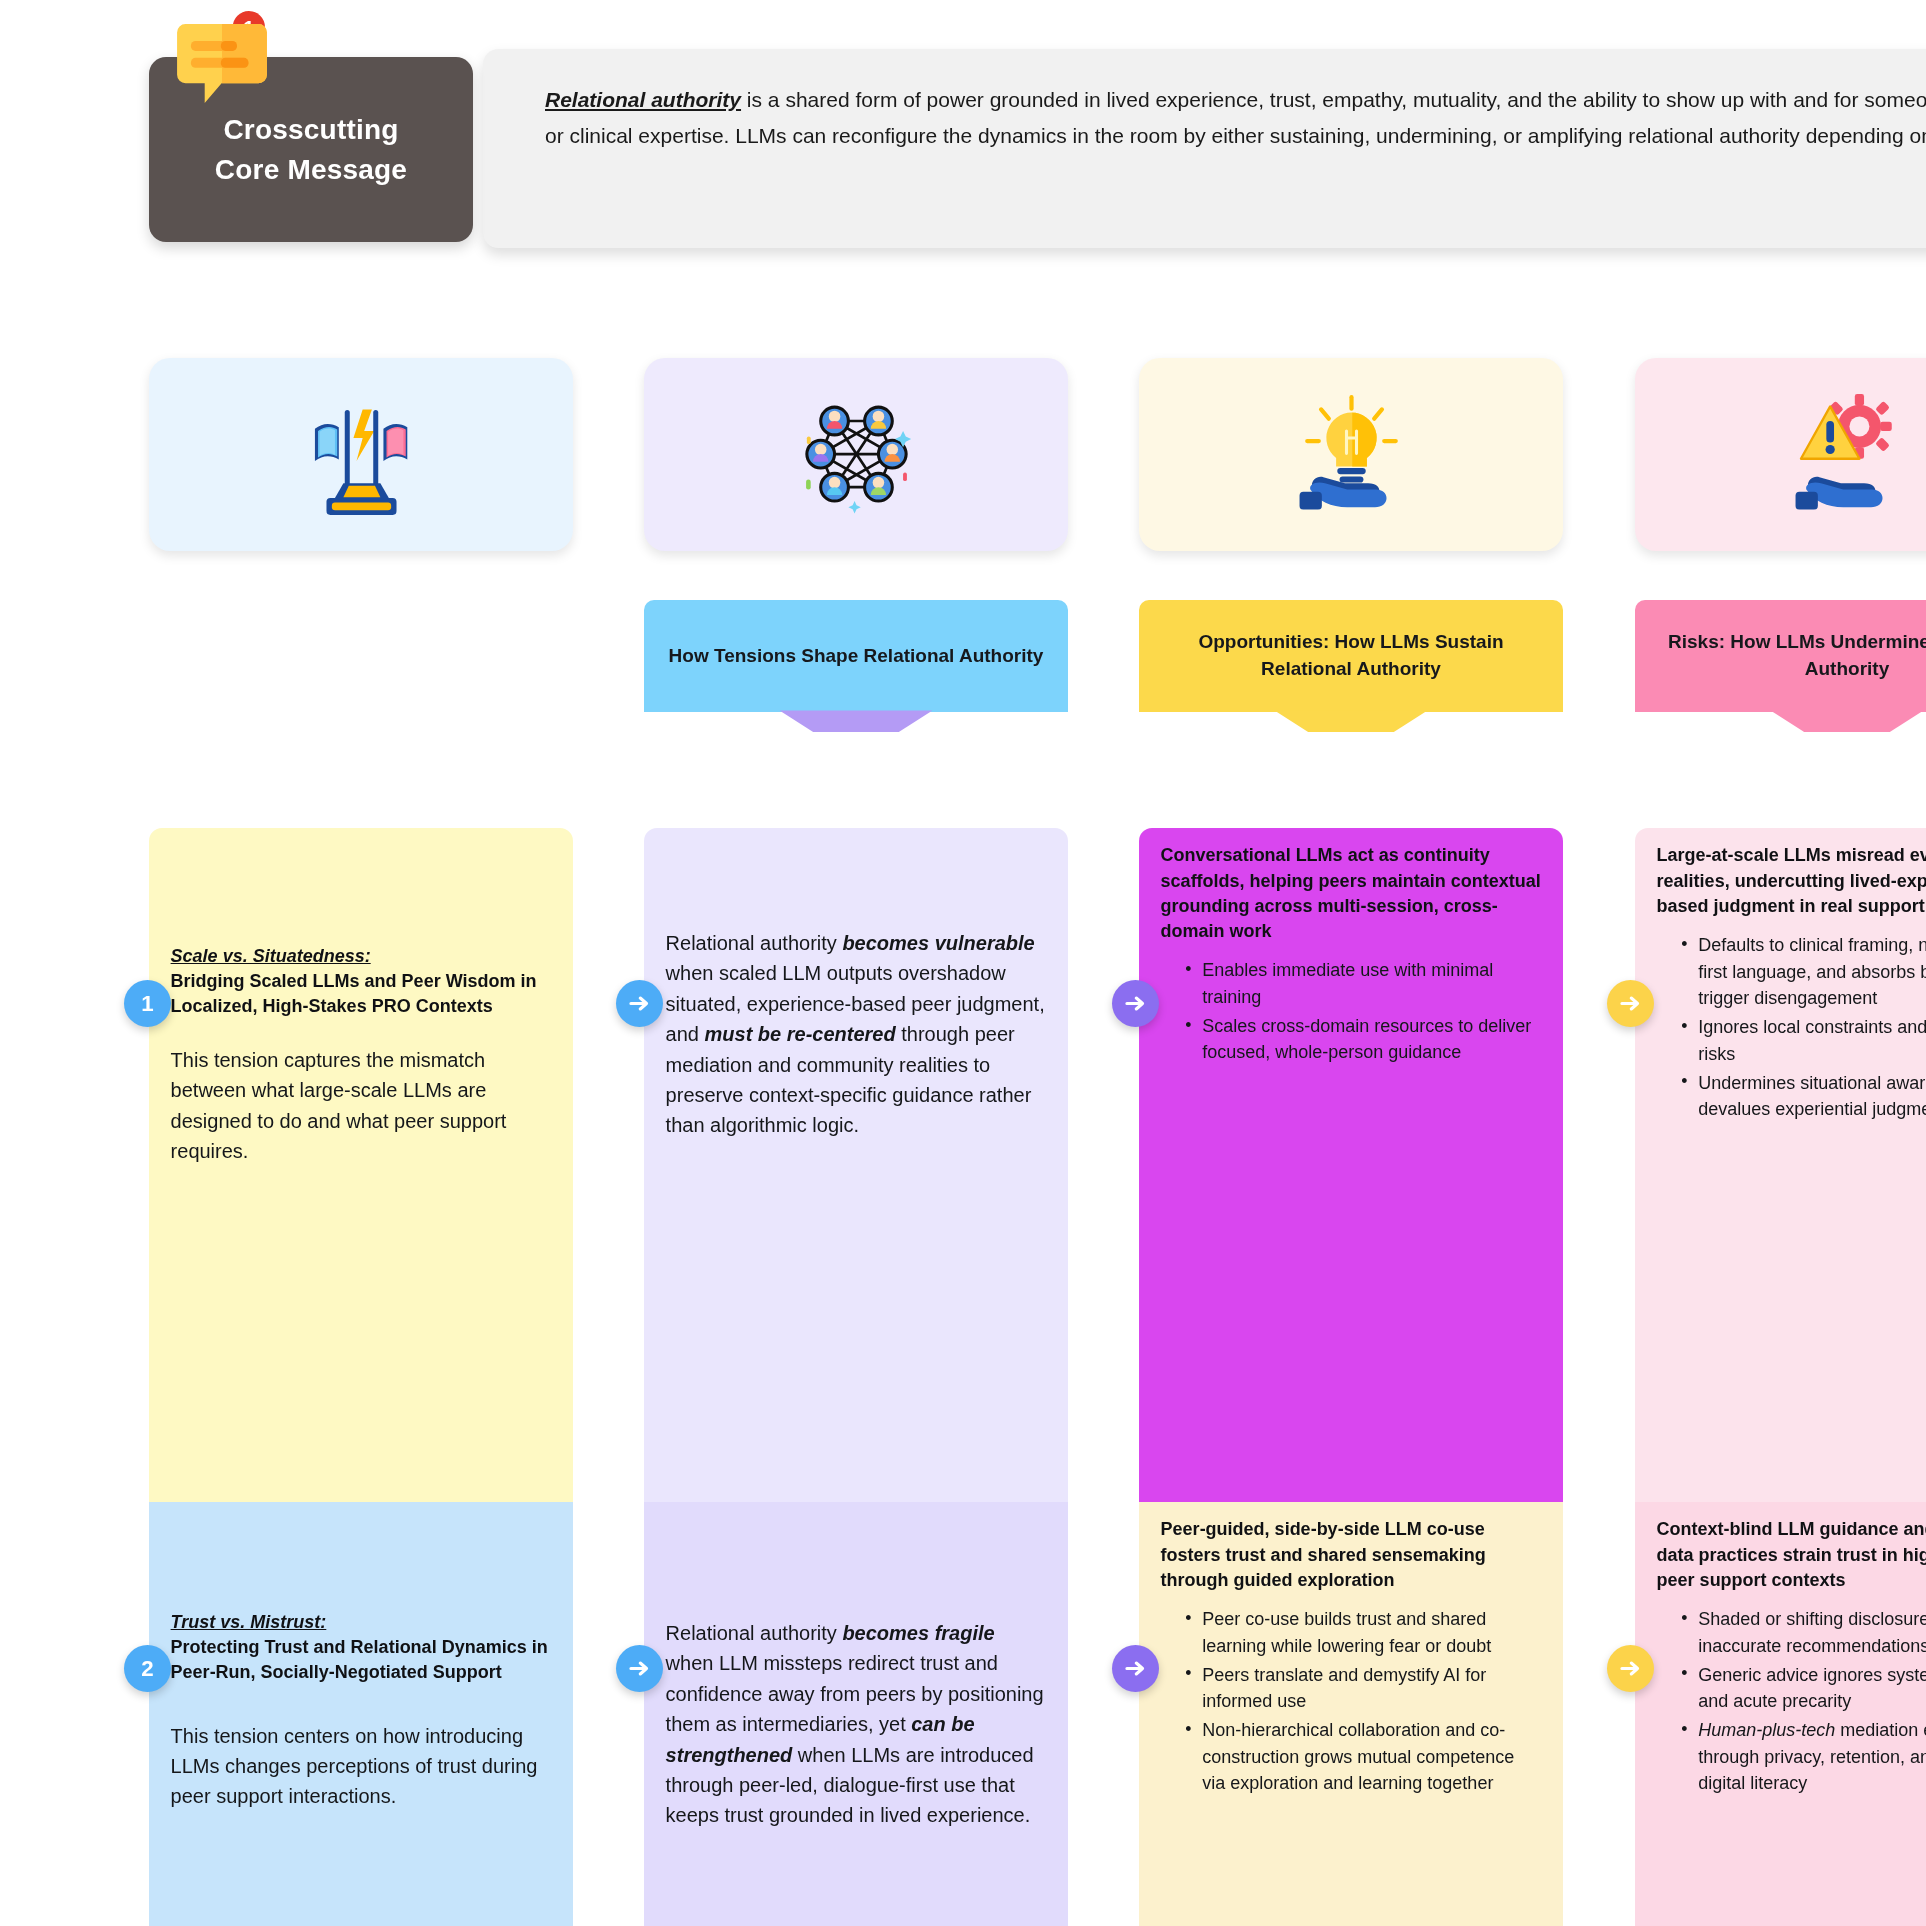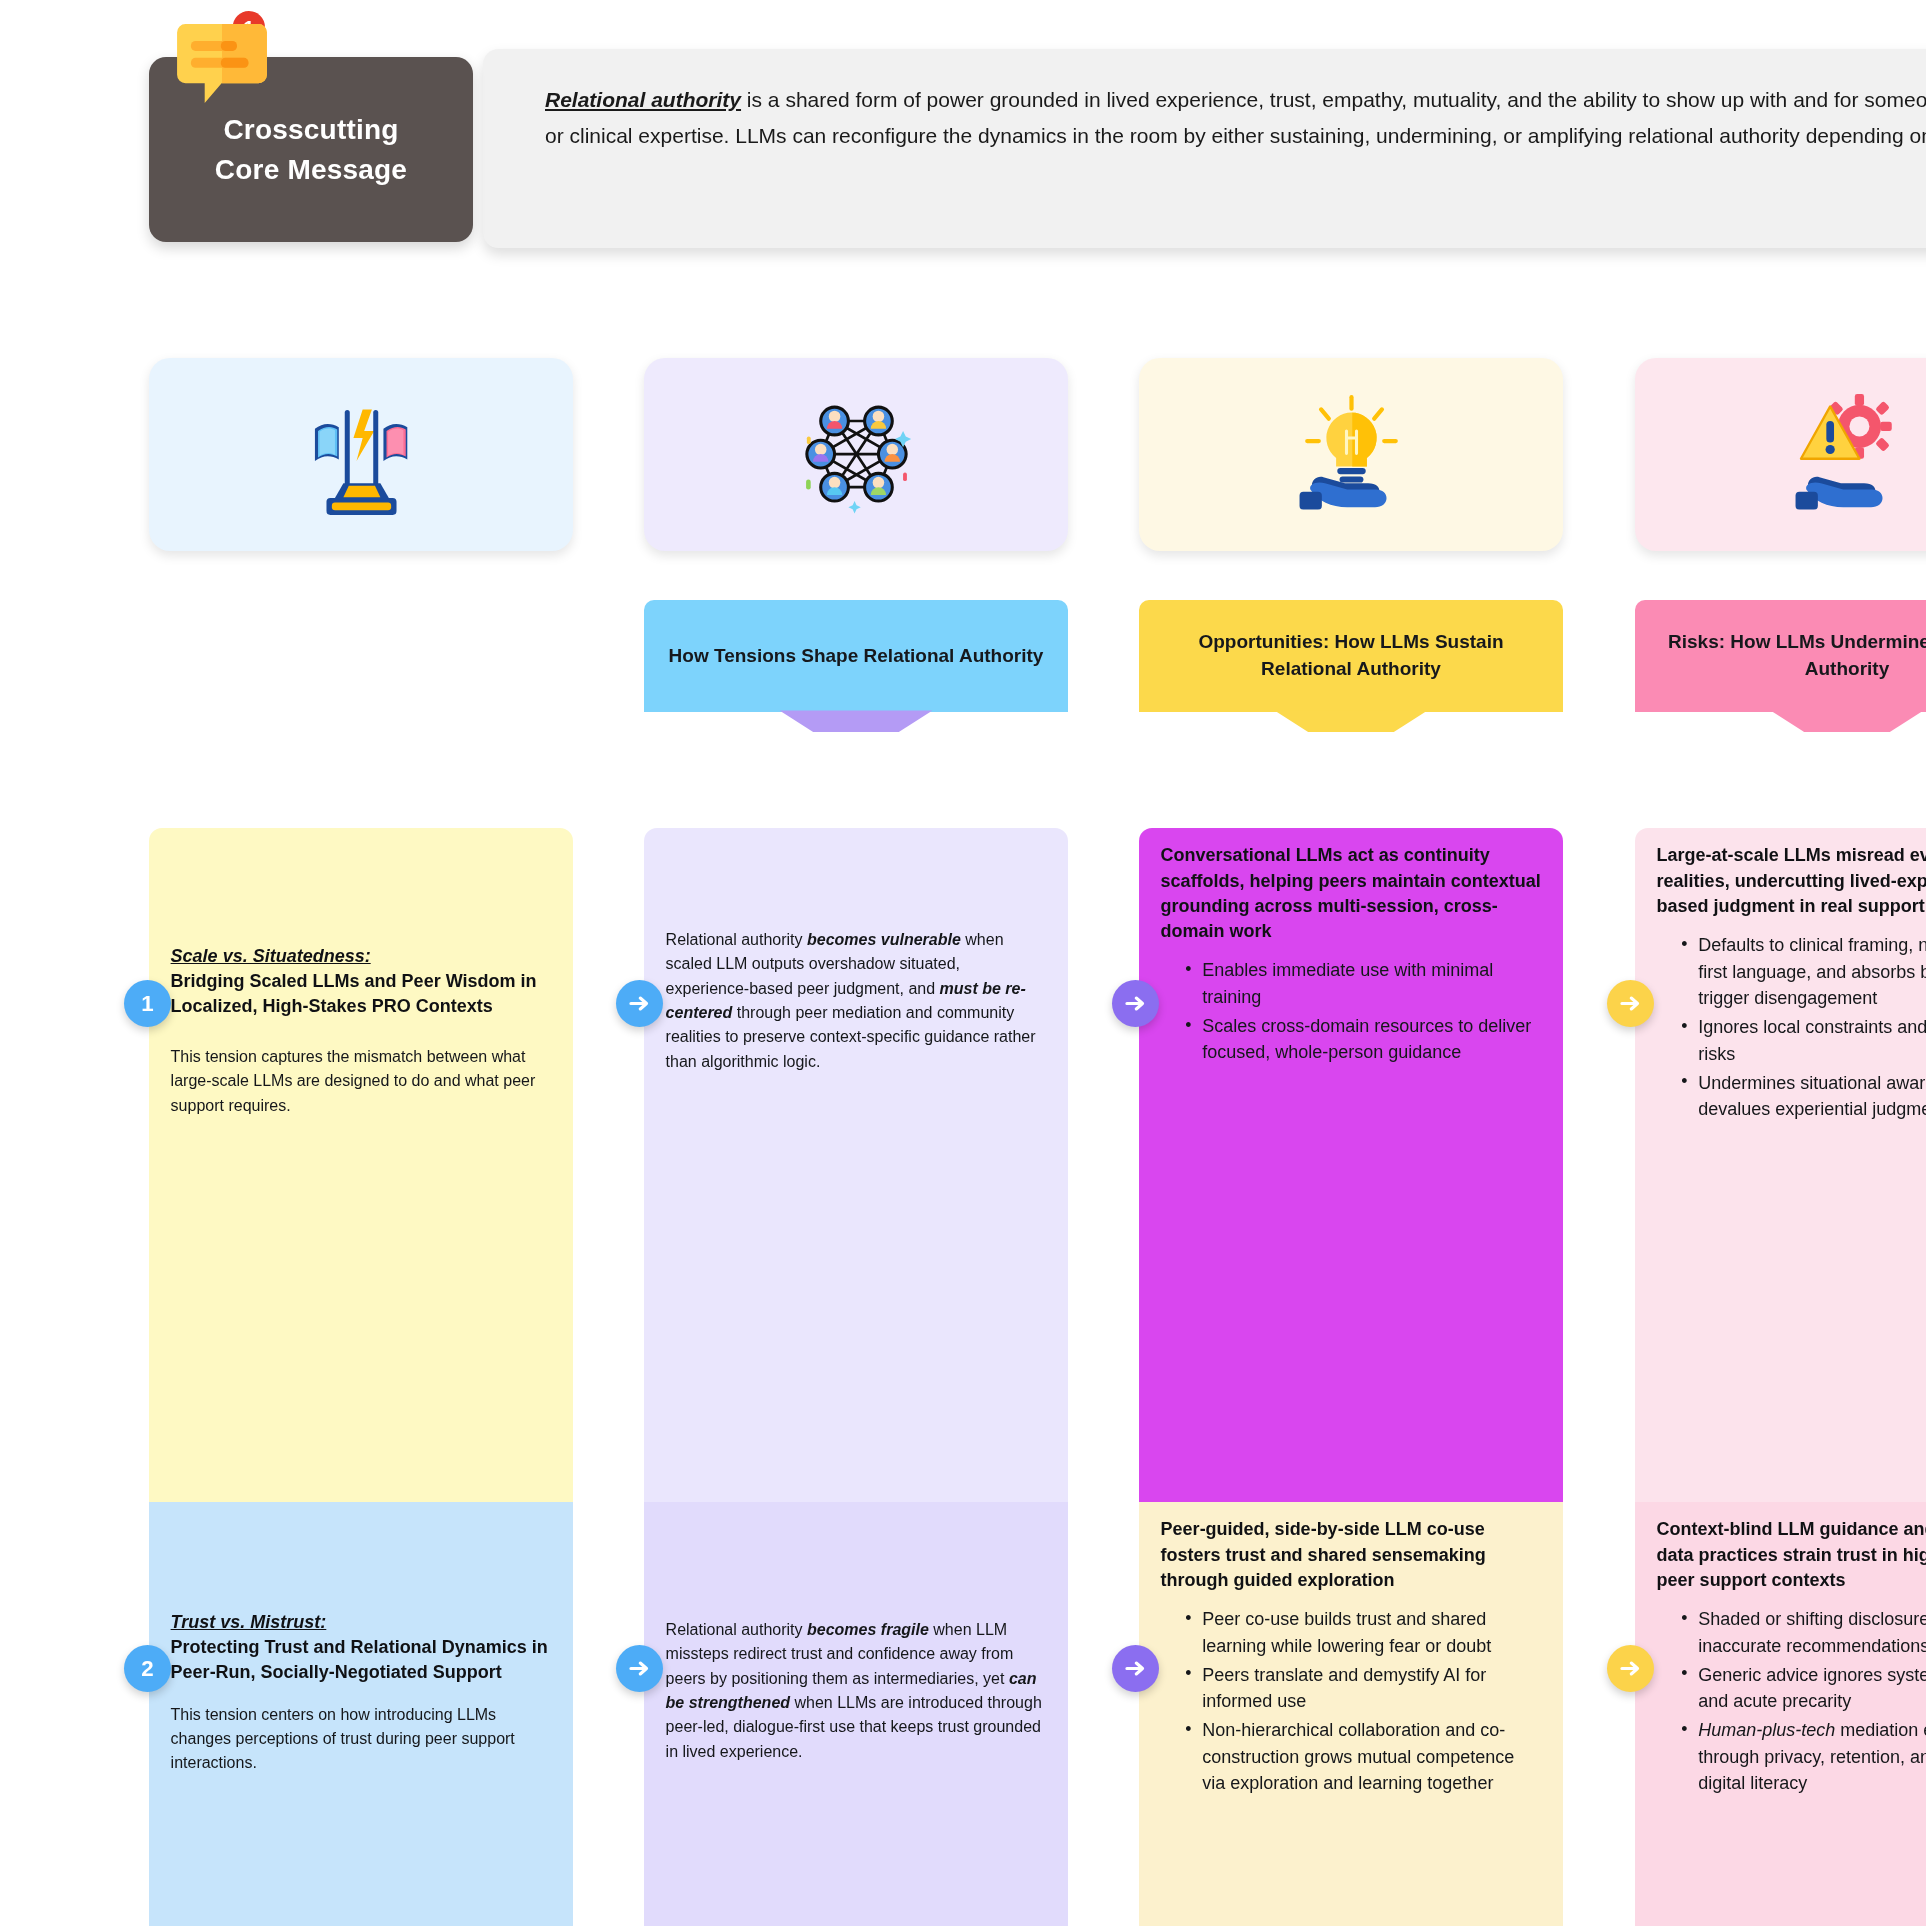--- a/index.html
+++ b/index.html
@@ -77,21 +77,21 @@
     clip-path: polygon(0 0, 100% 0, 78% 100%, 22% 100%);
   }
   .cell { padding: 0 21.6px; position: relative; }
   .lead {
     font-size: 18px; font-weight: 700; line-height: 1.40; color: #101114;
   }
   .lead .tension-title {
     font-style: italic; text-decoration: underline; display: block;
   }
   .para {
-    font-size: 16px; line-height: 1.52; color: #15171a; font-weight: 400;
+    font-size: 20px; line-height: 1.52; color: #15171a; font-weight: 400;
   }
   .para b { font-weight: 700; font-style: italic; }
   ul.blist { list-style: none; margin-top: 13px; padding-left: 21.6px; }
   ul.blist li {
     position: relative; font-size: 18px; line-height: 1.48;
     color: #15171a; padding-left: 20px; margin-bottom: 2.3px;
   }
   ul.blist li::before {
     content: "\2022"; position: absolute; left: 3.1px; top: -1.2px;
     font-size: 17.7px; line-height: 1.48;
@@ -163,21 +163,21 @@
         </div>
         <div class="stripe" style="top: 470px; height: 674px; background: #fef9c3; border-radius: 13px 13px 0px 0px;">
           <div class="cell" style="padding-top: 116px;">
             <div class="lead"><span class="tension-title">Scale vs. Situatedness:</span><span>Bridging Scaled LLMs and Peer Wisdom in Localized, High-Stakes PRO Contexts</span></div>
             <p class="para" style="margin-top: 25.4px;">This tension captures the mismatch between what large-scale LLMs are designed to do and what peer support requires.</p>
           </div>
         </div>
         <div class="stripe" style="top: 1144px; height: 668px; background: rgb(198, 228, 251);">
           <div class="cell" style="padding-top: 108px;">
             <div class="lead"><span class="tension-title">Trust vs. Mistrust: </span><span>Protecting Trust and Relational Dynamics in Peer-Run, Socially-Negotiated Support</span></div>
-            <p class="para" style="margin-top: 17px;">This tension centers on how introducing LLMs changes perceptions of trust during peer support interactions.</p>
+            <p class="para" style="margin-top: 35px;">This tension centers on how introducing LLMs changes perceptions of trust during peer support interactions.</p>
           </div>
         </div>
       </div>
       <div class="col c1">
         <div class="icon-tile" style="background: rgb(238, 234, 253);">
     <svg viewBox="0 0 330 330">
       <g stroke="#111" stroke-width="7" fill="none">
         <path d="M108 78 L222 78 M108 78 L222 250 M222 78 L108 250 M108 78 L72 164 M222 78 L258 164
                  M72 164 L258 164 M72 164 L108 250 M258 164 L222 250 M108 250 L222 250
                  M72 164 L222 78 M258 164 L108 78 M72 164 L222 250 M258 164 L108 250"></path>

